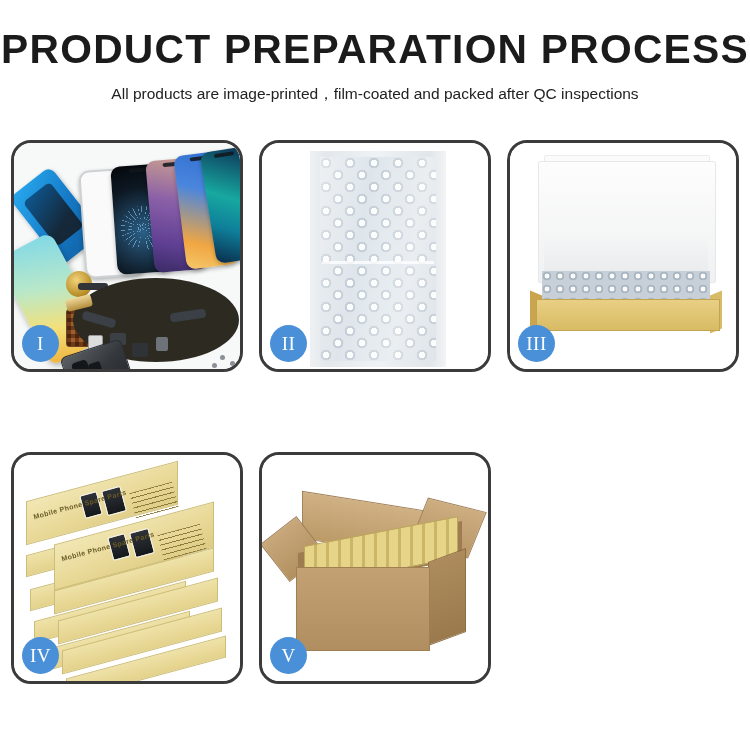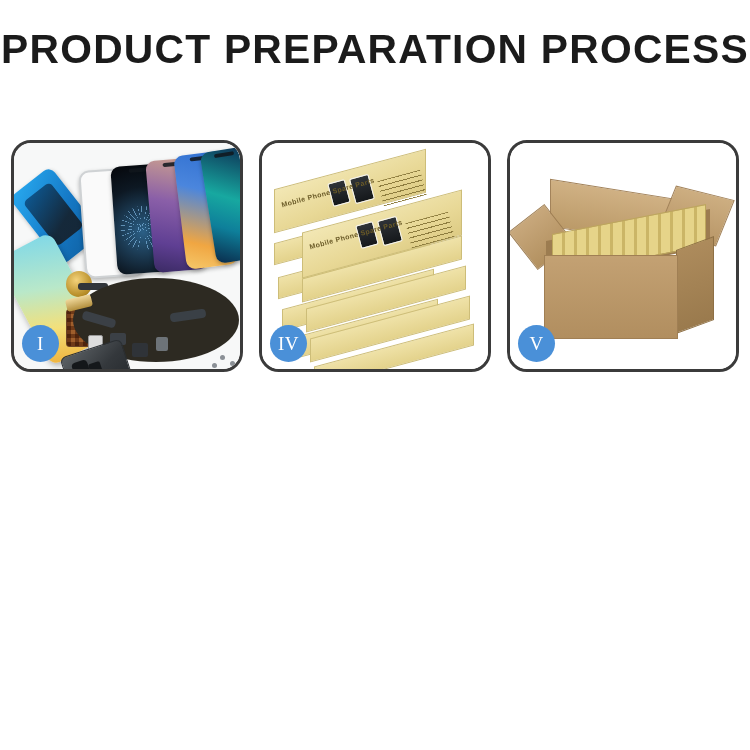--- a/index.html
+++ b/index.html
@@ -367,20 +367,21 @@
   .c6-tape2{
     position:absolute; left:62px; top:158px; width:18px; height:22px;
     background:#a9875a;
   }
 </style>
 </head>
 <body>
 
 <div class="header">
   <h1 class="page-title">PRODUCT PREPARATION PROCESS</h1>
+  <p class="page-subtitle">All products are image-printed，film-coated and packed after QC inspections</p>
 </div>
 
 <div class="grid">
 
   <div class="panel">
     <div class="panel-stage">
       <div class="p1-bg"></div>
       <div class="phone-fan">
         <div class="ph ph-a"></div>
         <div class="ph ph-b"></div>
@@ -412,21 +413,44 @@
         <div class="pt-cam"></div>
 
         <div class="pt pt-screw1"></div>
         <div class="pt pt-screw2"></div>
         <div class="pt pt-screw3"></div>
       </div>
     </div>
     <div class="badge">I</div>
   </div>
 
-
+  <div class="panel">
+    <div class="panel-stage">
+      <div class="p2-bg"></div>
+      <div class="wrap-sheet"></div>
+      <div class="wrap-bubbles"></div>
+      <div class="wrap-gloss"></div>
+      <div class="wrap-seam"></div>
+    </div>
+    <div class="badge">II</div>
+  </div>
+
+  <div class="panel">
+    <div class="panel-stage">
+      <div class="p3-bg"></div>
+      <div class="b3-lidtop"></div>
+      <div class="b3-lid"></div>
+      <div class="b3-liner"></div>
+      <div class="b3-bubbles"></div>
+      <div class="b3-left"></div>
+      <div class="b3-right"></div>
+      <div class="b3-front"></div>
+    </div>
+    <div class="badge">III</div>
+  </div>
 
   <div class="panel">
     <div class="panel-stage">
       <div class="p4-bg"></div>
       <div class="stack">
         <div class="sbox sb10"></div>
         <div class="sbox sb9"></div>
         <div class="sbox sb8"></div>
         <div class="sbox sb7"></div>
         <div class="sbox sb6"></div>

